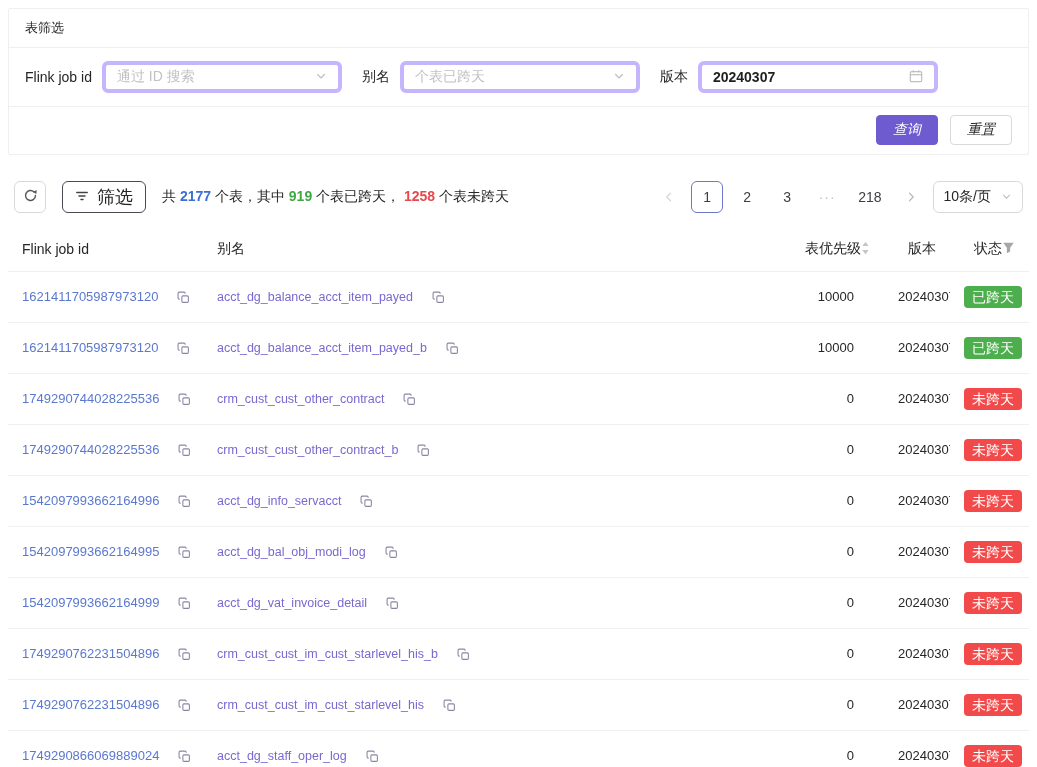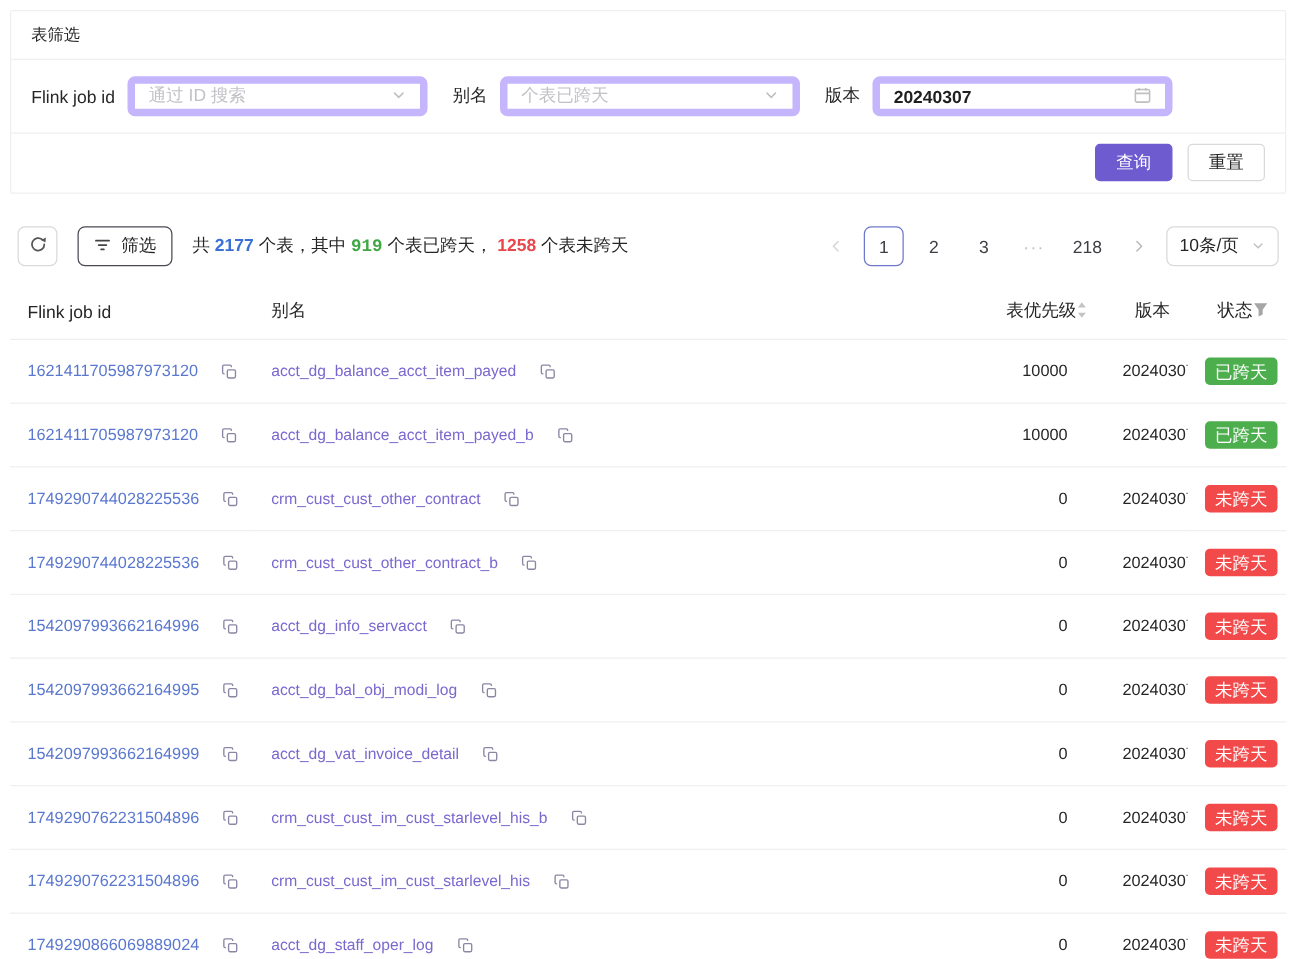--- a/index.html
+++ b/index.html
@@ -13,40 +13,40 @@
   body{width:1037px;min-height:767px;background:#fff;color:#262626;
        font-family:"Liberation Sans","DejaVu Sans",sans-serif;font-size:14px;}
   .page{padding:8px 8px 4px;}
 
   
   .filter-card{border:1px solid #efefef;border-radius:2px;background:#fff;}
   .card-title{padding:10px 16px;font-size:13px;color:#262626;border-bottom:1px solid #efefef;}
   .filter-row{display:flex;align-items:center;padding:13px 16px;border-bottom:1px solid #efefef;}
   .field{display:flex;align-items:center;margin-right:20px;}
   .field-label{margin-right:10px;white-space:nowrap;color:#262626;}
-  .control{width:240px;height:32px;border:6px solid #c4b5fd;border-radius:6px;display:flex;
+  .control{width:240px;height:32px;border:4px solid #c4b5fd;border-radius:6px;display:flex;
            align-items:center;justify-content:space-between;padding:0 11px;background:#fff;cursor:pointer;}
   .placeholder{color:#c1c1c7;font-size:14px;white-space:nowrap;}
   .date-value{font-weight:600;color:#1f1f1f;}
   .actions-row{display:flex;justify-content:flex-end;gap:12px;padding:8px 16px 9px;}
   .btn{height:30px;padding:0 16px;border-radius:4px;border:1px solid #d9d9d9;background:#fff;
-       font-size:14px;color:#262626;cursor:pointer;font-family:inherit;}
+       font-size:14px;color:#262626;cursor:pointer;font-family:inherit;font-style:italic;}
   .btn.primary{background:var(--primary);border-color:var(--primary);color:#fff;}
 
   
   .toolbar{display:flex;align-items:center;margin:26px 6px 0;}
   .icon-btn{width:32px;height:32px;border:1px solid #d9d9d9;border-radius:6px;background:#fff;
             display:flex;align-items:center;justify-content:center;cursor:pointer;}
   .filter-btn{height:32px;margin-left:16px;padding:0 12px;border:1px solid #4a4a55;border-radius:6px;
-              background:#fff;display:flex;align-items:center;gap:8px;font-size:14px;color:#262626;
+              background:#fff;display:flex;align-items:center;gap:8px;font-size:18px;color:#262626;
               cursor:pointer;font-family:inherit;}
   .summary{margin-left:16px;white-space:nowrap;}
   .num{font-weight:700;}
   .num.total{color:var(--count-total);}
-  .num.crossed{color:var(--count-crossed);font-family:Liberation Mono, monospace;}
+  .num.crossed{color:var(--count-crossed);}
   .num.uncrossed{color:var(--count-uncrossed);}
   .toolbar-right{margin-left:auto;}
 
   
   .pagination{display:flex;align-items:center;gap:8px;}
   .pages{display:flex;align-items:center;gap:8px;}
   .page-item{min-width:32px;height:32px;padding:0 6px;border:1px solid transparent;border-radius:6px;
              background:#fff;display:inline-flex;align-items:center;justify-content:center;
              font-size:14px;color:#3d3d43;cursor:pointer;font-family:inherit;}
   .page-item.active{border-color:var(--active-page-border);}

